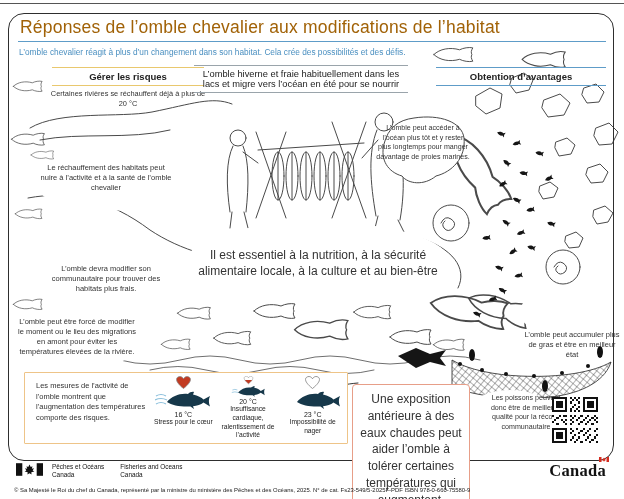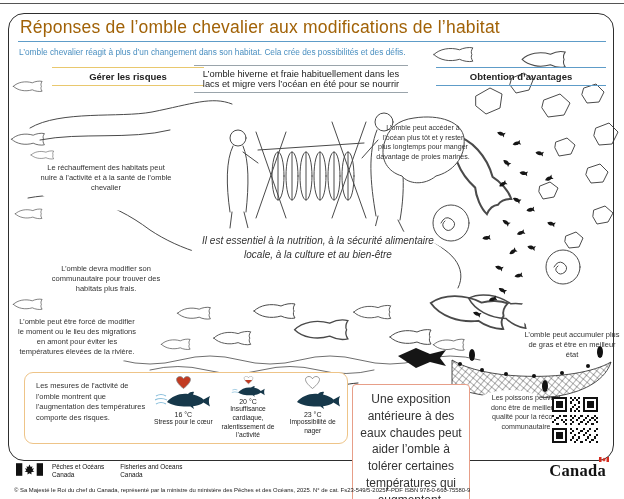--- a/index.html
+++ b/index.html
@@ -30,24 +30,24 @@
 
   .ocean-note{left:376px;top:124px;width:94px;font-size:7.1px;line-height:1.35;}
   .warming-note{left:40px;top:163px;width:132px;font-size:7.5px;line-height:1.35;}
   .behaviour-note{left:46px;top:264px;width:120px;font-size:7.5px;line-height:1.35;}
   .migration-note{left:18px;top:317px;width:118px;font-size:7.5px;line-height:1.35;}
   .fat-note{left:524px;top:292px;width:96px;font-size:7.5px;line-height:1.35;margin-top:38px;}
   .harvest-note{left:484px;top:394px;width:84px;font-size:7.1px;line-height:1.35;}
 
   .cultural{left:194px;top:231px;width:248px;}
   .cultural .c-head{font-size:9px;font-weight:700;color:#222;line-height:1.3;}
-  .cultural .c-body{font-size:10px;line-height:1.35;margin-top:3px;font-style:italic;}
+  .cultural .c-body{font-size:12px;line-height:1.35;margin-top:16px;}
 
   .risk-box{position:absolute;left:24px;top:372px;width:322px;height:70px;
-            border:1.6px solid #eec488;border-radius:9px;background:#fff;}
+            border:1.6px solid #eec488;border-radius:1px;background:#fff;}
   .risk-intro{position:absolute;left:11px;top:8px;width:112px;font-size:7.5px;line-height:1.42;}
   .risk-items{position:absolute;left:126px;top:3px;width:194px;height:64px;display:flex;}
   .risk-item{flex:1;display:flex;flex-direction:column;align-items:center;text-align:center;}
   .risk-temp{font-size:7px;margin-top:1px;color:#222;}
   .risk-label{font-size:6.7px;line-height:1.3;color:#222;}
 
   .accl-box{position:absolute;left:352px;top:384px;width:118px;box-sizing:border-box;
             border:1.6px solid #e79e88;border-radius:4px;background:#fff;
             padding:6px 5px;font-size:12px;line-height:1.4;text-align:center;}
 
@@ -214,20 +214,21 @@
   <div class="frame"></div>
 
   <h1 class="page-title">Réponses de l’omble chevalier aux modifications de l’habitat</h1>
   <div class="title-rule"></div>
   <div class="page-subtitle">L’omble chevalier réagit à plus d’un changement dans son habitat. Cela crée des possibilités et des défis.</div>
 
   <div class="cal risks-call">
     <hr class="hr-gold">
     <div class="h-bold">Gérer les risques</div>
     <hr class="hr-gold">
+    <div class="note-sm">Certaines rivières se réchauffent déjà à plus de 20 °C</div>
   </div>
 
   <div class="cal lifecycle-call">
     <hr class="hr-gray">
     <div class="h-sub">L’omble hiverne et fraie habituellement dans les lacs et migre vers l’océan en été pour se nourrir</div>
     <hr class="hr-gray">
   </div>
 
   <div class="cal benefits-call">
     <hr class="hr-blue">

